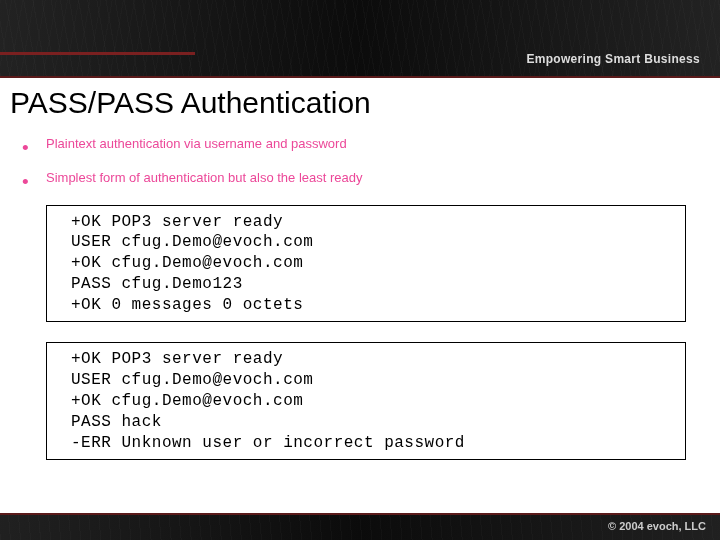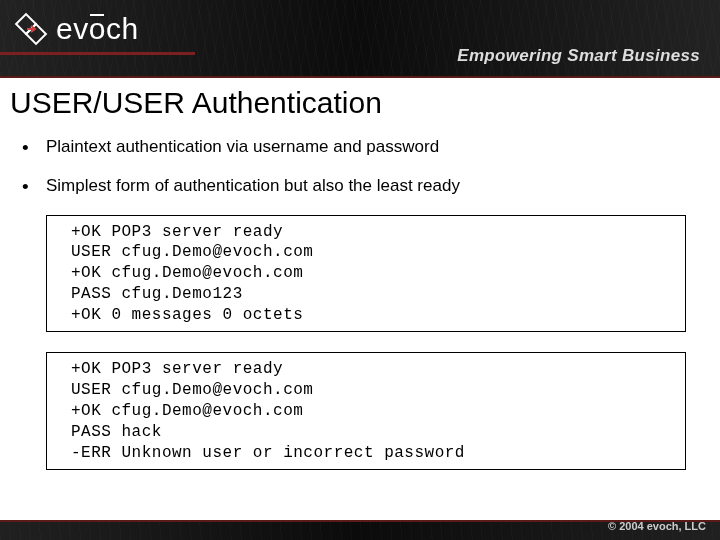--- a/index.html
+++ b/index.html
@@ -50,23 +50,22 @@
     left: 1px;
     width: 14px;
     height: 2px;
     background: #fff;
   }
   .tagline {
     position: absolute;
     right: 20px;
     bottom: 10px;
     color: #ddd;
-    font-size: 17px;
+    font-size: 12px;
     font-weight: bold;
-    font-style: italic;
     letter-spacing: 0.3px;
   }
   .logo-underline {
     position: absolute;
     left: 0;
     top: 52px;
     width: 195px;
     height: 3px;
     background: #7a2020;
   }
@@ -83,22 +82,22 @@
     margin-bottom: 16px;
     font-family: Arial, sans-serif;
   }
   .bullets {
     list-style: none;
     padding-left: 12px;
   }
   .bullets li {
     position: relative;
     padding-left: 24px;
-    font-size: 17px;
-    color: #000000;
+    font-size: 13px;
+    color: #ec4899;
     margin-bottom: 18px;
     line-height: 1.25;
   }
   .bullets li::before {
     content: "•";
     position: absolute;
     left: 0;
     top: 0;
     font-size: 19px;
   }
@@ -114,21 +113,21 @@
     white-space: pre;
     color: #000;
     letter-spacing: 0.5px;
   }
 
   .footer {
     position: absolute;
     bottom: 0;
     left: 0;
     width: 100%;
-    height: 20px;
+    height: 27px;
     background: #151515;
     background-image:
       linear-gradient(90deg, rgba(40,40,40,0.6) 0%, rgba(10,10,10,0.9) 50%, rgba(40,40,40,0.6) 100%);
     border-top: 2px solid #5a1a1a;
   }
   .footer-overlay {
     position: absolute;
     inset: 0;
     background:
       repeating-linear-gradient(85deg, rgba(90,90,90,0.07) 0px, rgba(90,90,90,0.07) 1px, transparent 1px, transparent 10px);
@@ -140,38 +139,26 @@
     color: #ccc;
     font-size: 11px;
     font-weight: bold;
   }
 </style>
 </head>
 <body>
 
 <div class="header">
   <div class="header-overlay"></div>
-  <div class="logo">
-    <span class="logo-mark">
-      <svg width="34" height="34" viewBox="0 0 34 34">
-        <g stroke="#fff" stroke-width="2" fill="none">
-          <rect x="5" y="5" width="14" height="14" transform="rotate(45 12 12)"></rect>
-          <rect x="15" y="15" width="14" height="14" transform="rotate(45 22 22)"></rect>
-        </g>
-        <path d="M13 17 L20 17 M17 14 L21 17 L17 20" stroke="#c44" stroke-width="2" fill="none"></path>
-      </svg>
-    </span>
-    <span class="logo-text">ev<span class="o">o<span class="bar"></span></span>ch</span>
-  </div>
   <div class="logo-underline"></div>
   <div class="tagline">Empowering Smart Business</div>
 </div>
 
 <div class="content">
-  <h1 class="title">USER/USER Authentication</h1>
+  <h1 class="title">PASS/PASS Authentication</h1>
   <ul class="bullets">
     <li>Plaintext authentication via username and password</li>
     <li>Simplest form of authentication but also the least ready</li>
   </ul>
   <div class="codebox">+OK POP3 server ready
 USER cfug.Demo@evoch.com
 +OK cfug.Demo@evoch.com
 PASS cfug.Demo123
 +OK 0 messages 0 octets</div>
   <div class="codebox">+OK POP3 server ready

